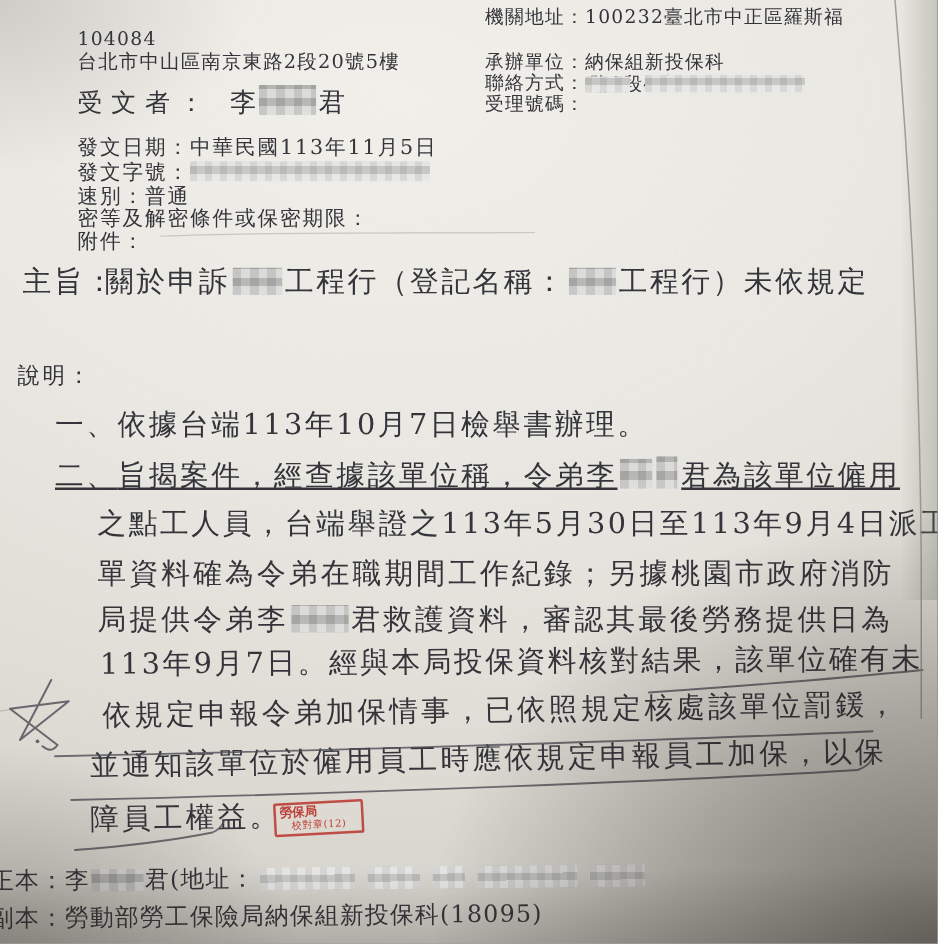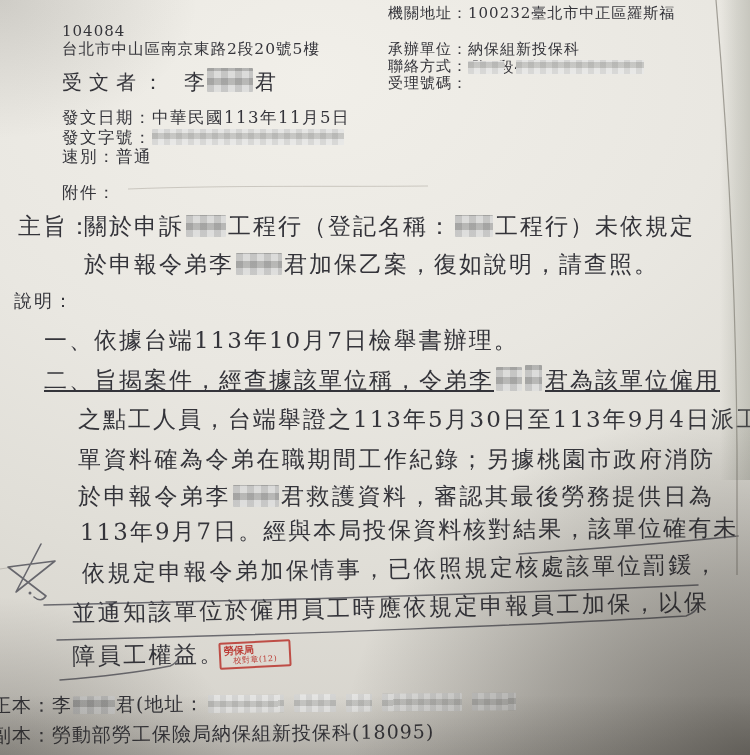--- a/index.html
+++ b/index.html
@@ -76,43 +76,41 @@
 
   <div class="ln" style="left:62px;top:108px;font-size:16.5px;letter-spacing:1.5px;">
     <span>發文日期：</span><span>中華民國113年11月5日</span>
   </div>
   <div class="ln" style="left:62px;top:128px;font-size:16.5px;letter-spacing:1.5px;">
     <span>發文字號：</span><span class="mosaic light" style="width:192px;height:16px;vertical-align:-2px;"></span>
   </div>
   <div class="ln" style="left:62px;top:147px;font-size:16.5px;letter-spacing:1.5px;text-align:right;">
     <span>速別：</span><span>普通</span>
   </div>
+  <div class="ln" style="left:62px;top:165px;font-size:16.5px;letter-spacing:1.5px;">密等及解密條件或保密期限：</div>
   <div class="ln" style="left:62px;top:183px;font-size:16.5px;letter-spacing:1.5px;">附件：</div>
 
   <div class="ln" style="left:18px;top:212px;font-size:23px;letter-spacing:2px;">主旨：</div>
   <div class="ln" style="left:84px;top:212px;font-size:23px;letter-spacing:2px;">
     <span>關於申訴</span><span class="mosaic" style="width:40px;height:22px;margin:0 2px;"></span><span>工程行（登記名稱：</span><span class="mosaic" style="width:38px;height:22px;margin:0 2px;"></span><span>工程行）未依規定</span>
-  </div>
-  <div class="ln" style="left:84px;top:250px;font-size:23px;letter-spacing:2px;">
-    <span>於申報令弟李</span><span class="mosaic" style="width:46px;height:22px;margin:0 2px;"></span><span>君加保乙案，復如說明，請查照。</span>
   </div>
 
   <div class="ln" style="left:14px;top:290px;font-size:18px;letter-spacing:2px;">說明：</div>
 
   <div class="ln" style="left:44px;top:326px;font-size:23px;letter-spacing:2px;text-align:center;">
     <span>一、</span><span>依據台端113年10月7日檢舉書辦理。</span>
   </div>
 
   <div class="ln" style="left:44px;top:365px;font-size:23px;letter-spacing:2px;text-decoration:underline;">
     <span>二、</span><span>旨揭案件，經查據該單位稱，令弟李</span><span class="mosaic" style="width:26px;height:24px;margin:0 2px;"></span><span class="mosaic" style="width:17px;height:26px;margin:0 3px 0 1px;"></span><span>君為該單位僱用</span>
   </div>
   <div class="ln" style="left:78px;top:405px;font-size:23px;letter-spacing:2px;">之點工人員，台端舉證之113年5月30日至113年9月4日派工</div>
   <div class="ln" style="left:78px;top:445px;font-size:23px;letter-spacing:2.5px;">單資料確為令弟在職期間工作紀錄；另據桃園市政府消防</div>
   <div class="ln" style="left:78px;top:482px;font-size:23px;letter-spacing:2.5px;">
-    <span>於申報令弟李</span><span class="mosaic" style="width:46px;height:22px;margin:0 2px;"></span><span>君救護資料，審認其最後勞務提供日為</span>
+    <span>局提供令弟李</span><span class="mosaic" style="width:46px;height:22px;margin:0 2px;"></span><span>君救護資料，審認其最後勞務提供日為</span>
   </div>
   <div class="ln" style="left:80px;top:518px;font-size:23px;letter-spacing:2px;transform:rotate(-0.4deg);">113年9月7日。經與本局投保資料核對結果，該單位確有未</div>
   <div class="ln" style="left:82px;top:559px;font-size:23px;letter-spacing:2.5px;transform:rotate(-0.8deg);">依規定申報令弟加保情事，已依照規定核處該單位罰鍰，</div>
   <div class="ln" style="left:72px;top:599px;font-size:23px;letter-spacing:2.5px;transform:rotate(-1deg);">並通知該單位於僱用員工時應依規定申報員工加保，以保</div>
   <div class="ln" style="left:72px;top:642px;font-size:23px;letter-spacing:2.5px;transform:rotate(-1deg);">障員工權益。</div>
 
   <div class="stamp">
     <div class="r1">勞保局</div>
     <div class="r2">校對章(12)</div>
   </div>

